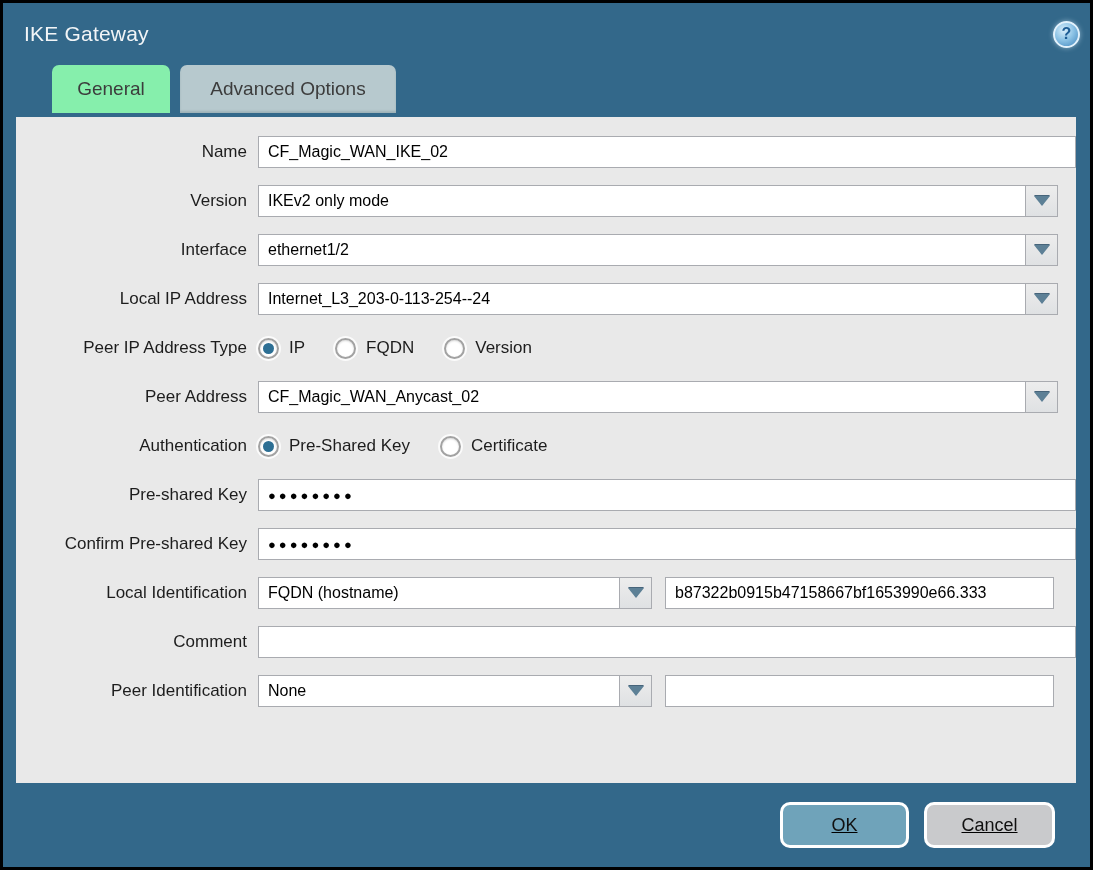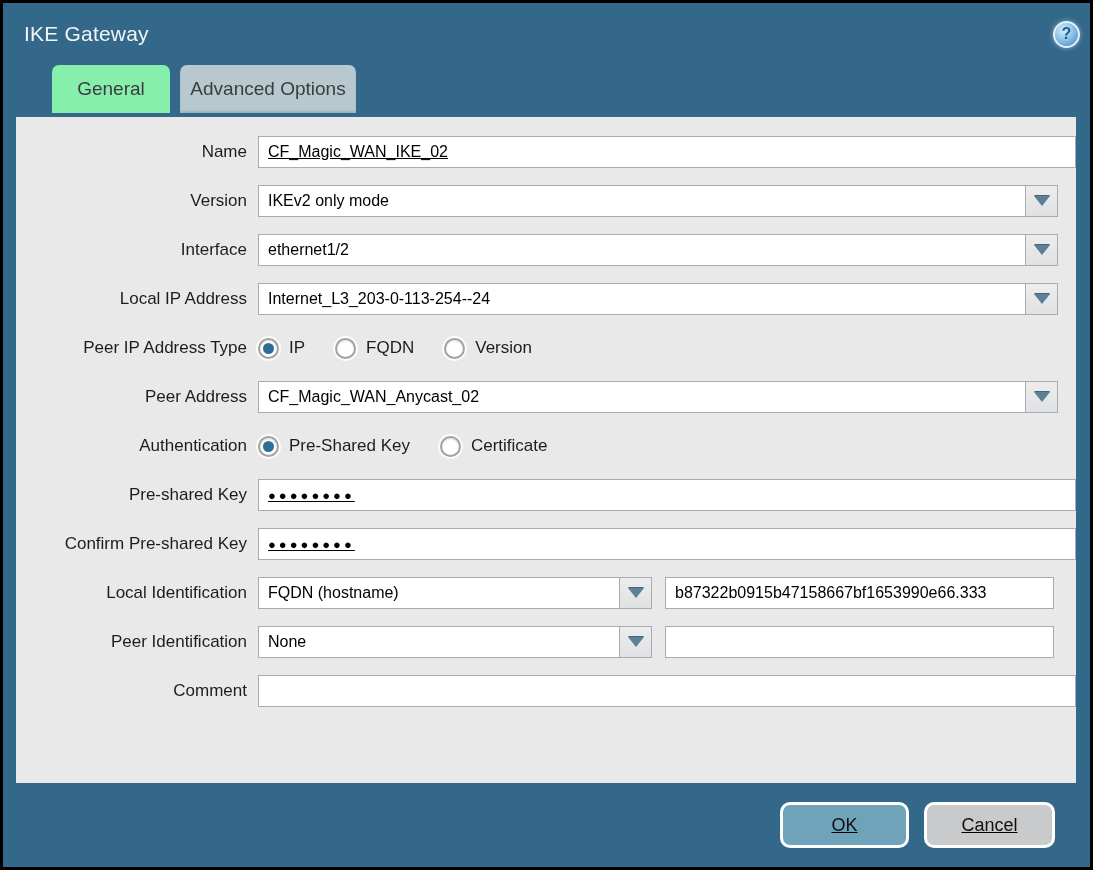--- a/index.html
+++ b/index.html
@@ -21,35 +21,35 @@
     color:#1d5c94; font-size:16px; font-weight:bold; cursor:pointer;
   }
 
   
   .tabs { height:48px; flex:none; display:flex; gap:10px; padding-left:13px; }
   .tab {
     border-radius:7px 7px 0 0; display:flex; align-items:center; justify-content:center;
     font-size:19px; color:#3c3c3c; cursor:pointer;
   }
   .tab-active   { width:118px; background:#86efac;margin-left:36px; }
-  .tab-inactive { width:176px; background:#b7c9ce; box-shadow:inset 0 -2px 2px rgba(40,70,85,.18); }
+  .tab-inactive { width:216px; background:#b7c9ce; box-shadow:inset 0 -2px 2px rgba(40,70,85,.18); }
 
   
   .panel {
     flex:none; height:666px; margin:4px 14px 0 13px; background:#e9e9e9;
     padding-top:19px; overflow:hidden;
   }
   .row { display:flex; align-items:center; height:32px; margin-bottom:17px; }
   .row-label { flex:none; width:242px; text-align:right; padding-right:11px;
                font-size:17px; color:#1d1d1d; white-space:nowrap; }
   .field {
     height:32px; border:1px solid #a9abb0; background:#fff; color:#000;
     font-size:16px; font-family:"Liberation Sans", sans-serif; padding:0 9px; outline:none;
   }
-  .field-full { width:920px;text-decoration:underline; }
+  .field-full { width:920px; }
   .pw-field { font-size:13px; letter-spacing:3px; }
 
   .dropdown { display:flex; width:800px; }
   .dropdown .field { flex:1 1 auto; min-width:0; }
   .dd-btn {
     flex:none; width:33px; height:32px; margin-left:-1px;
     border:1px solid #a9abb0; background:linear-gradient(#ededed,#dfe1e3);
     display:flex; align-items:center; justify-content:center; cursor:pointer;
   }
   .dd-arrow {
@@ -202,37 +202,37 @@
             <input class="field" type="text" value="FQDN (hostname)" style="">
             <div class="dd-btn">
               <span class="dd-arrow"></span>
             </div>
           </div>
           <input class="field combo-value" type="text" value="b87322b0915b47158667bf1653990e66.333" style="">
         </div>
       </div>
 
       <div class="row">
+        <div class="row-label">Comment</div>
+        <input class="field field-full" type="text" value="" style="">
+      </div>
+
+      <div class="row">
         <div class="row-label">Peer Identification</div>
         <div class="combo">
           <div class="combo-select">
             <input class="field" type="text" value="None" style="">
             <div class="dd-btn">
               <span class="dd-arrow"></span>
             </div>
           </div>
           <input class="field combo-value" type="text" value="" style="">
         </div>
       </div>
 
-      <div class="row">
-        <div class="row-label">Comment</div>
-        <input class="field field-full" type="text" value="" style="">
-      </div>
-
     </div>
 
     <div class="footer">
       <div class="btn btn-ok">OK</div>
       <div class="btn btn-cancel">Cancel</div>
     </div>
 
   </div>
 </div>
 

